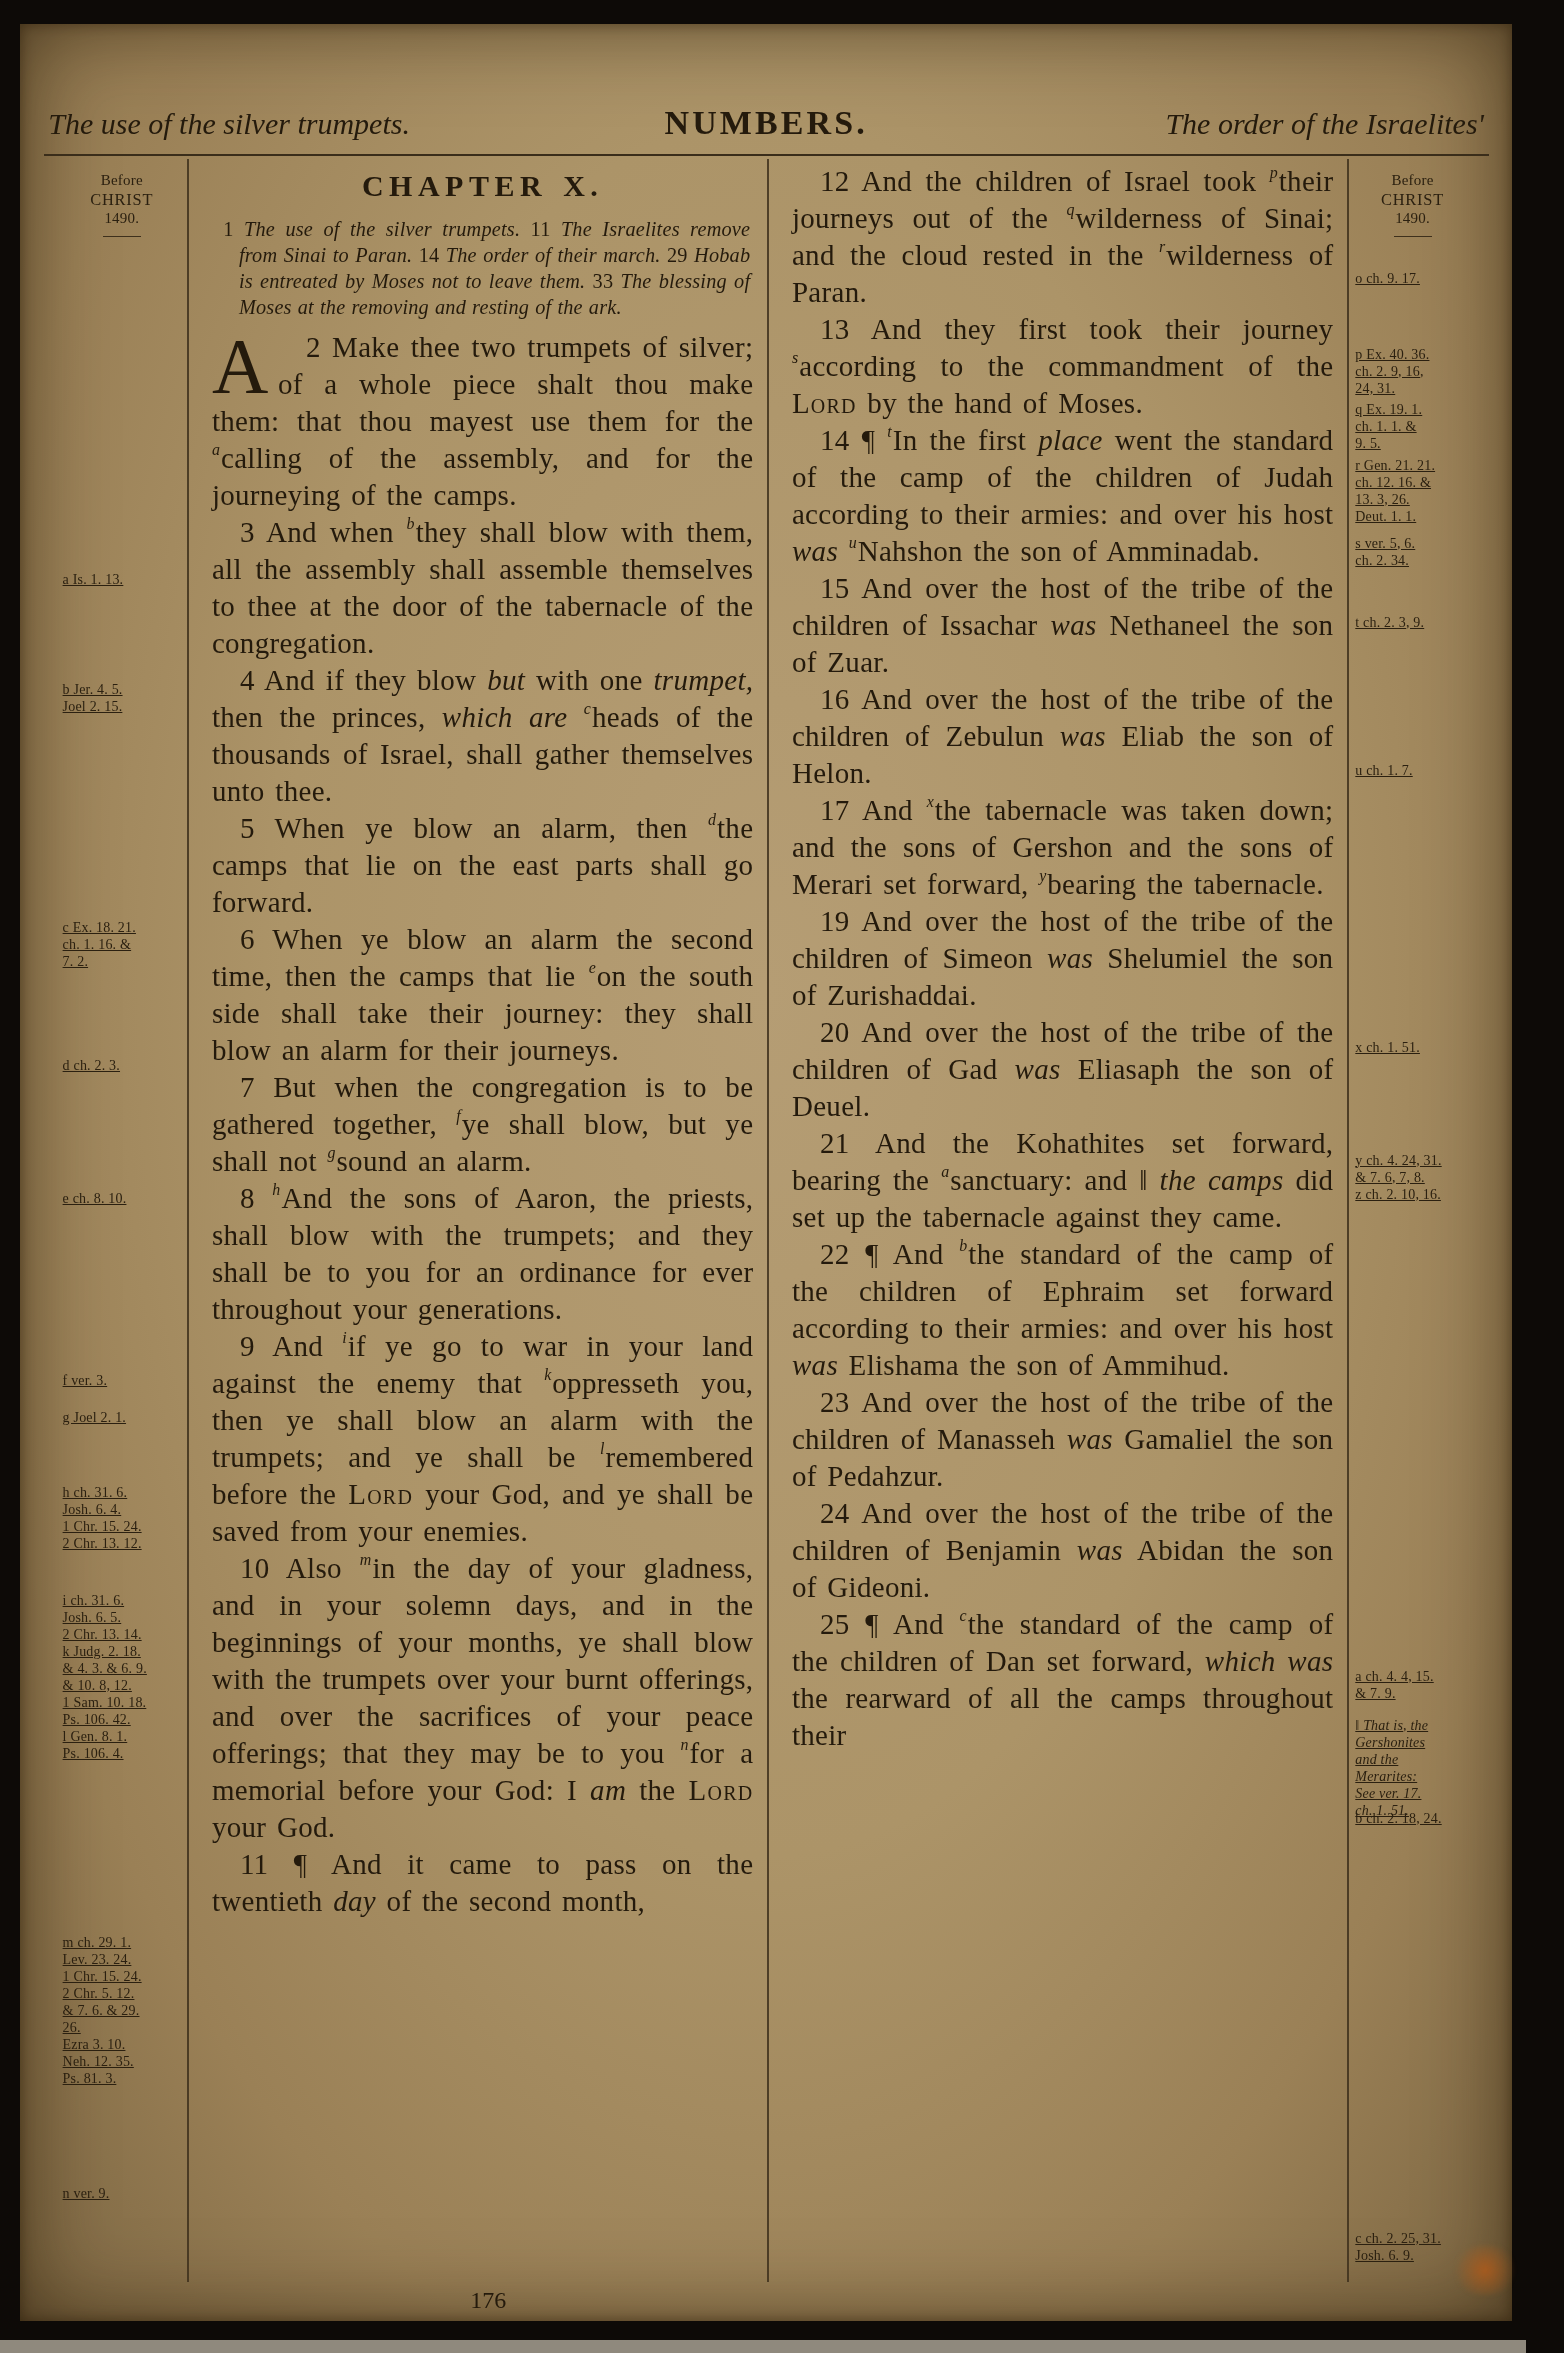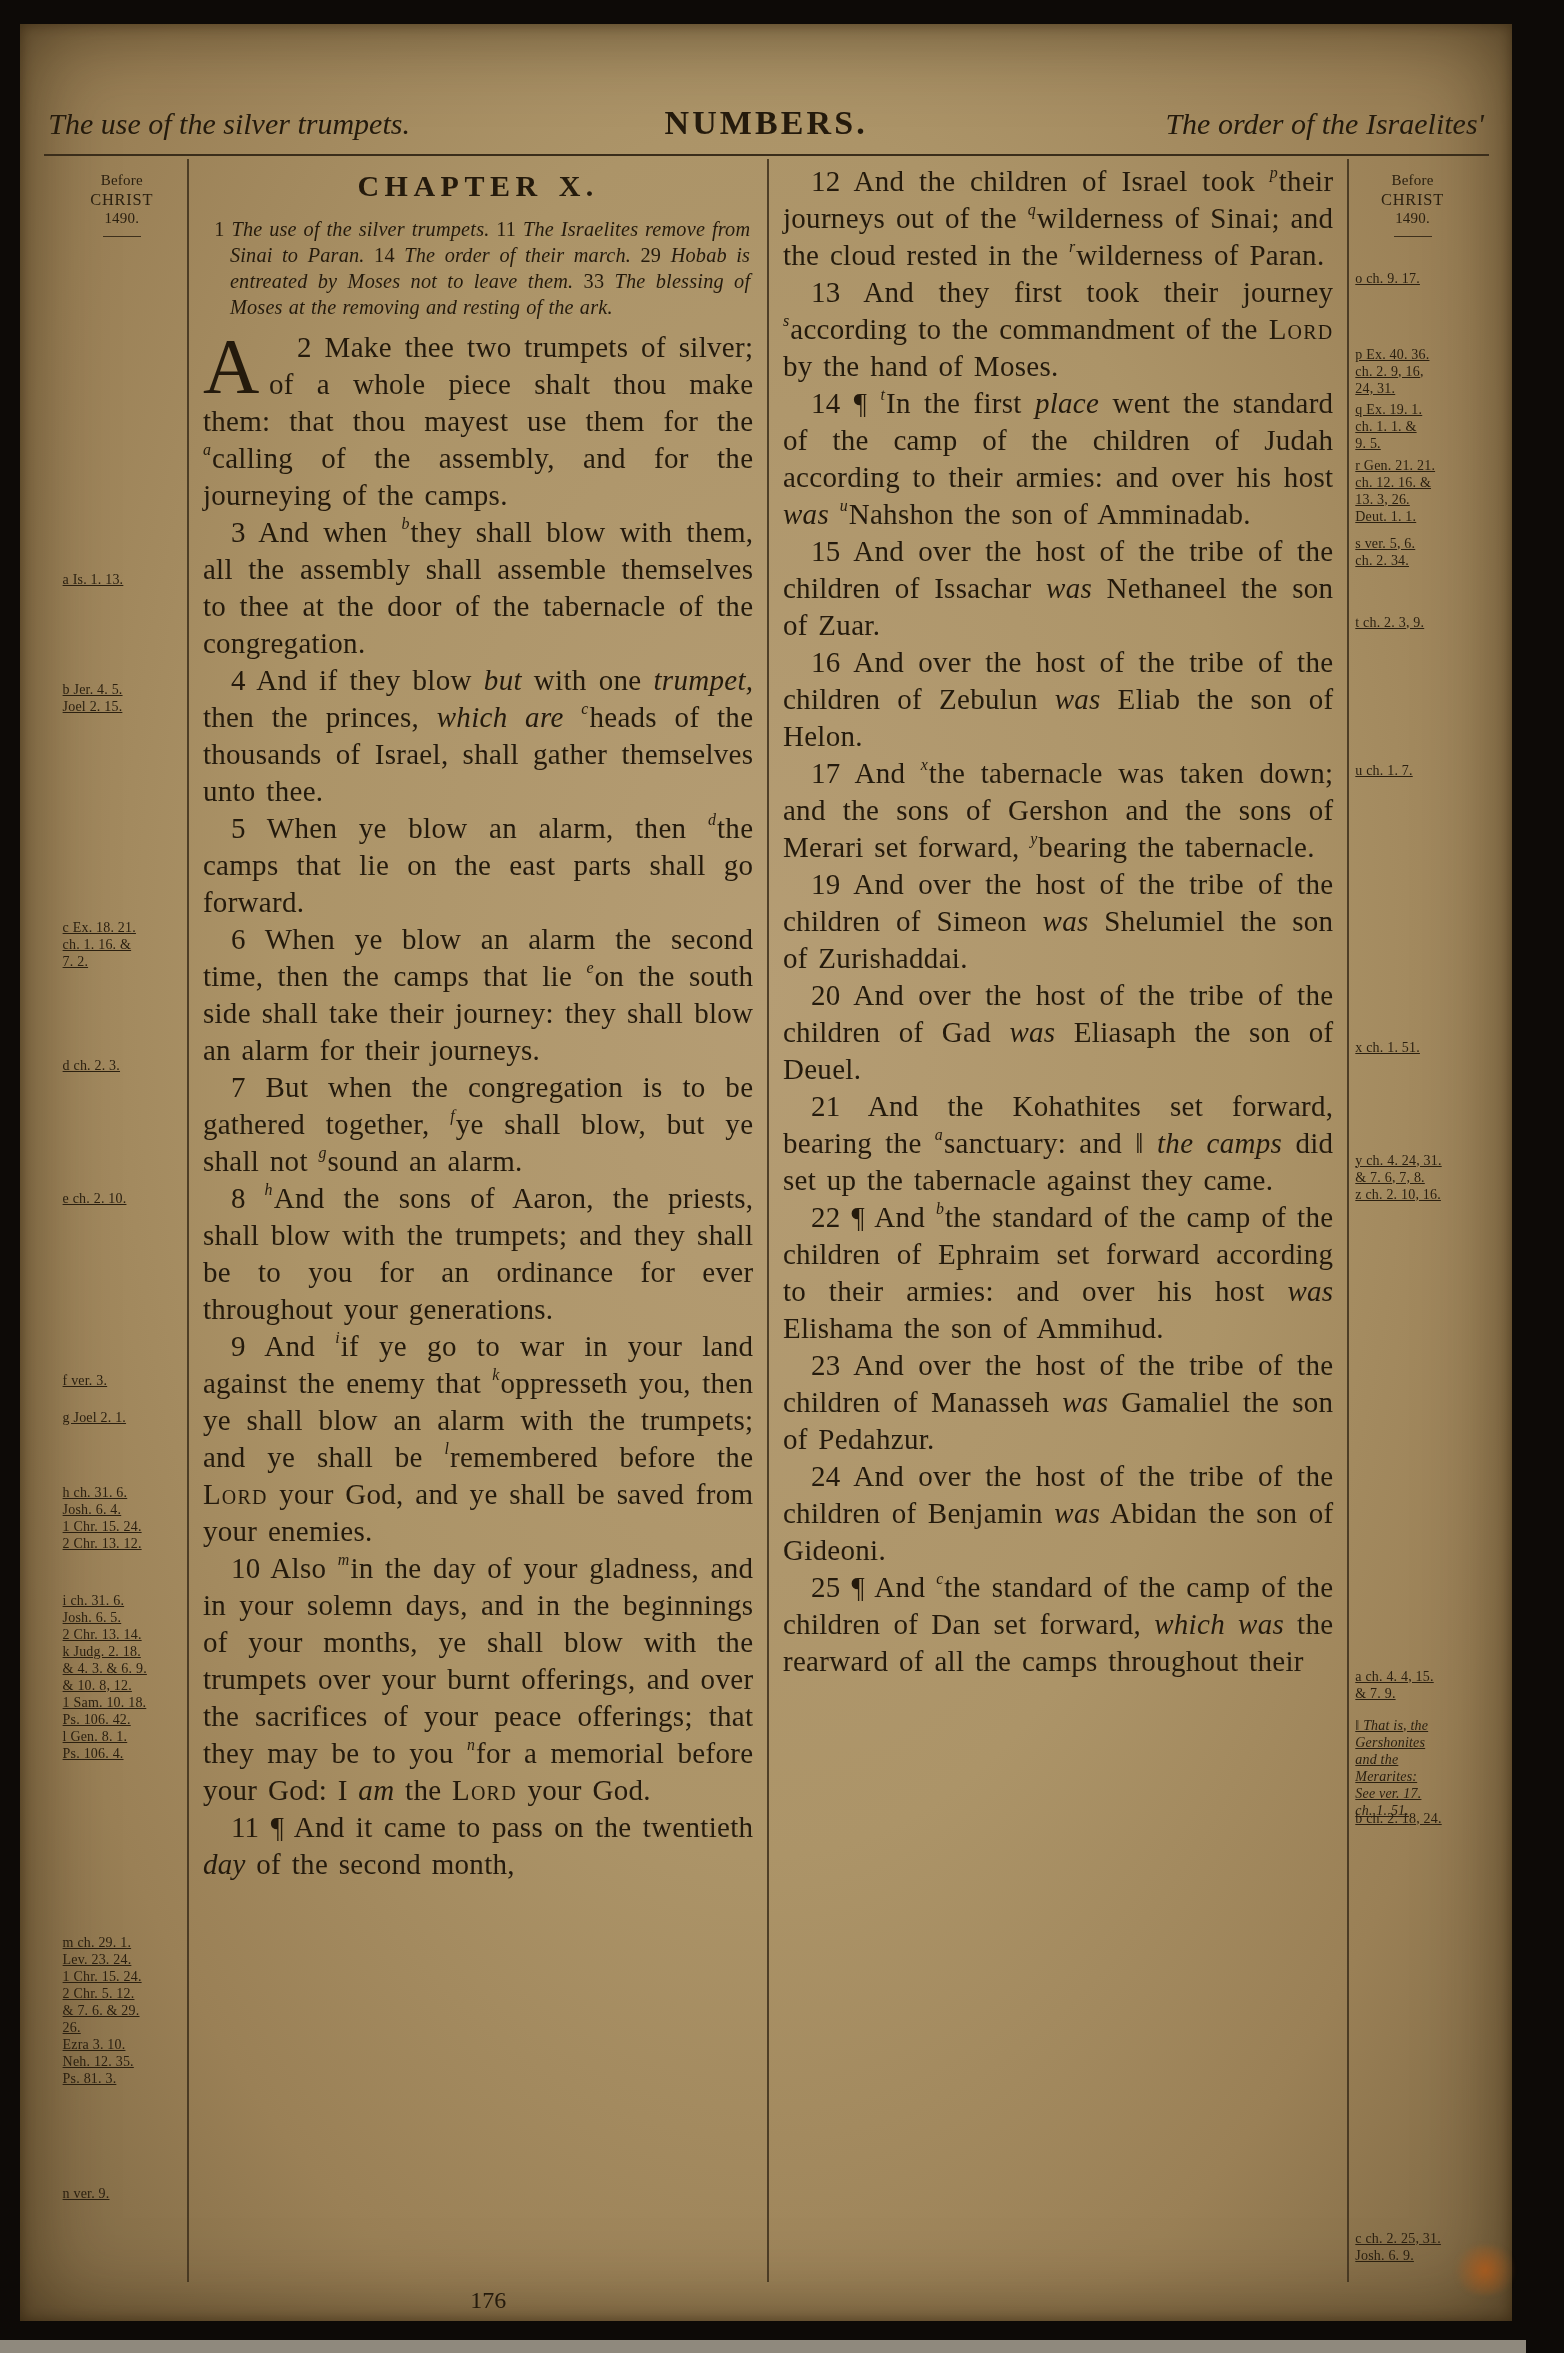--- a/index.html
+++ b/index.html
@@ -18,21 +18,21 @@
   .rh-left{flex:1;text-align:left;font-style:italic;font-size:30px;}
   .rh-center{font-size:34px;font-weight:bold;letter-spacing:3.1px;}
   .rh-right{flex:1;text-align:right;font-style:italic;font-size:30px;}
   .head-rule{position:absolute;top:130px;left:23.5px;right:23.5px;height:2.3px;background:#3a2d1a;}
 
   .content{position:absolute;left:36px;right:36px;top:135px;bottom:39px;
            display:grid;grid-template-columns:131px 1.6px 1fr 1.6px 1fr 1.6px 127px;}
   .vrule{background:#3e301c;opacity:.85;}
 
   .text-col{padding:4.7px 14px 0 14px;overflow:hidden;font-size:29px;line-height:37px;
-            text-align:justify;word-spacing:3.1px;letter-spacing:0.3px;}
+            text-align:justify;word-spacing:3.1px;letter-spacing:0.3px;margin-left:9px;}
   .chapter-heading{text-align:center;font-size:30px;font-weight:bold;letter-spacing:5.5px;
                    margin:6.3px 0 12.5px 0;line-height:34px;}
   .summary{font-size:20.3px;line-height:26px;margin:0 0 9.4px 0;padding-left:27px;padding-right:3.1px;
            text-indent:-15.6px;word-spacing:0.8px;letter-spacing:0.2px;}
   .summary .r-i{font-style:italic;}
   .verse{margin:0;text-indent:28px;}
   .verse.flush{text-indent:0;}
   .dropcap{float:left;font-size:78px;line-height:63px;padding:4.7px 9.4px 0 0;}
   .r-i{font-style:italic;}
   .r-sc{font-variant:small-caps;letter-spacing:1.2px;}
@@ -80,21 +80,21 @@
           </div>
         <div class="note" style="top:760px">
             <div>c Ex. 18. 21.</div>
             <div>ch. 1. 16. &amp;</div>
             <div>7. 2.</div>
           </div>
         <div class="note" style="top:898px">
             <div>d ch. 2. 3.</div>
           </div>
         <div class="note" style="top:1031px">
-            <div>e ch. 2. 10.</div>
+            <div>e ch. 8. 10.</div>
           </div>
         <div class="note" style="top:1213px">
             <div>f ver. 3.</div>
           </div>
         <div class="note" style="top:1250px">
             <div>g Joel 2. 1.</div>
           </div>
         <div class="note" style="top:1325px">
             <div>h ch. 31. 6.</div>
             <div>Josh. 6. 4.</div>

